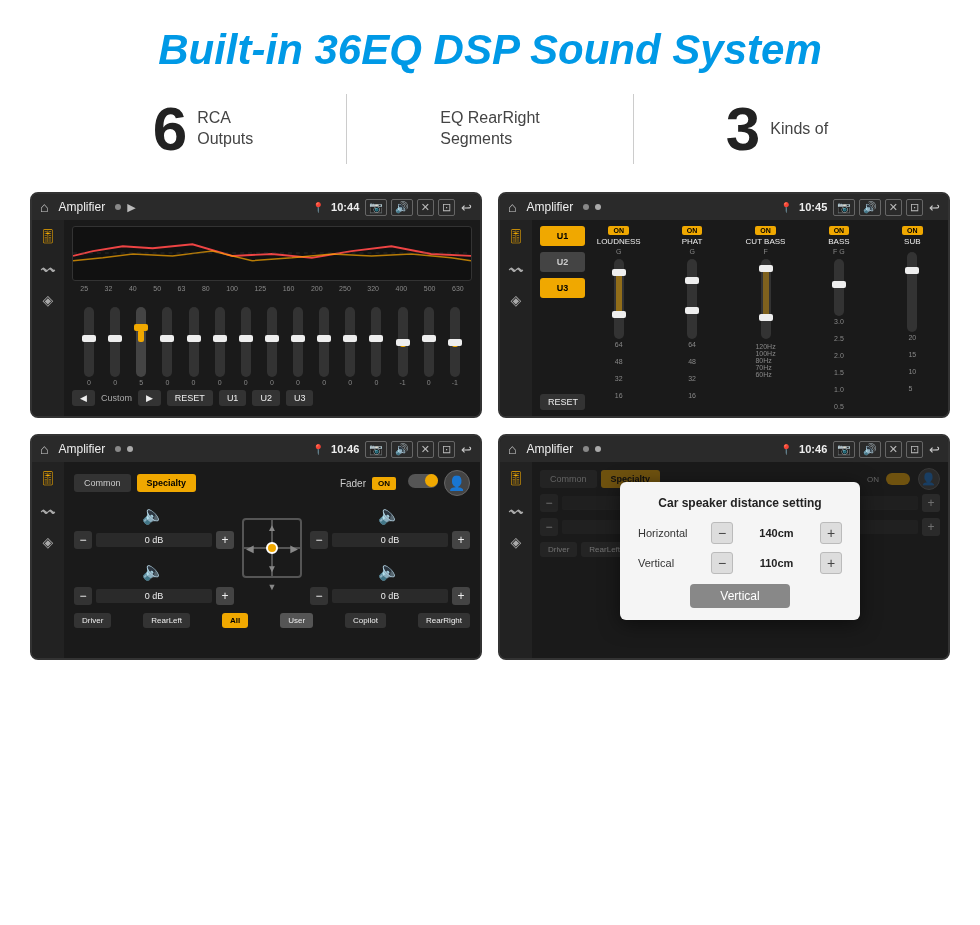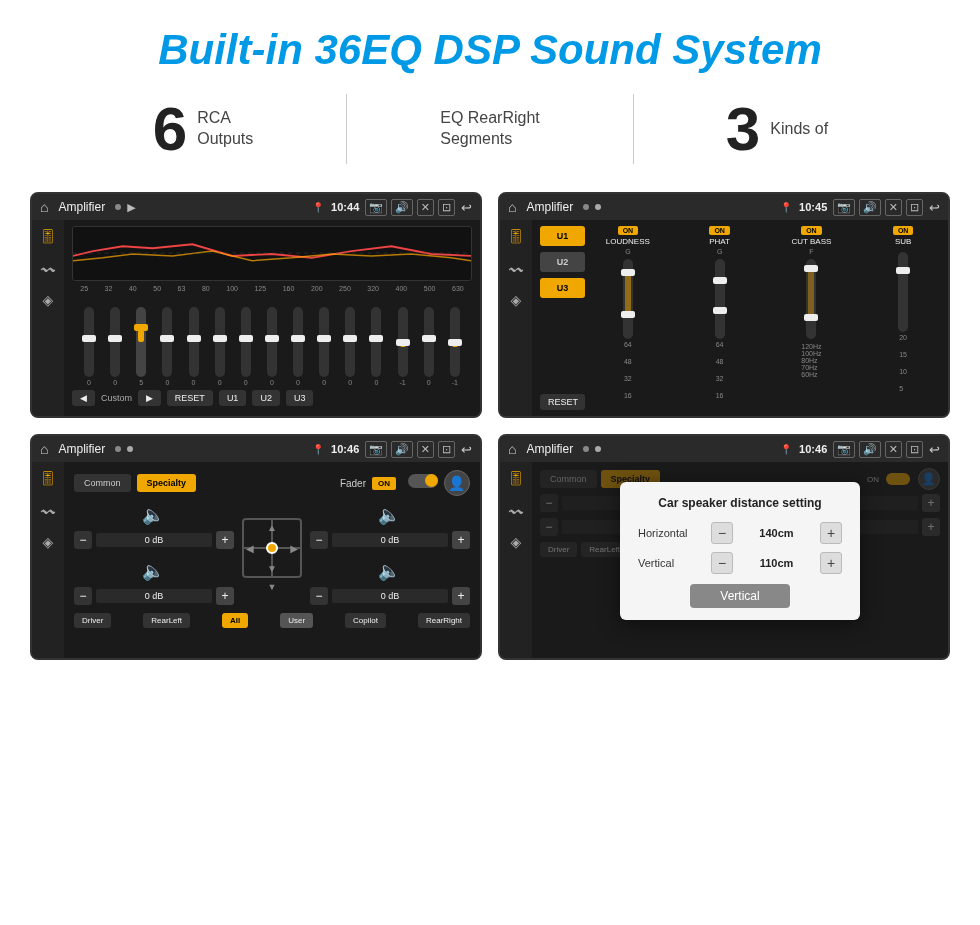--- a/index.html
+++ b/index.html
@@ -796,20 +796,36 @@
             </div>
             <div style="font-size:7px;color:#888;margin-top:2px;">
               <div>120Hz</div>
                 <div>100Hz</div>
                 <div>80Hz</div>
                 <div>70Hz</div>
                 <div>60Hz</div>
             </div>
           </div>
 
+          <div class="cross-channel">
+            <div class="cross-on-badge">ON</div>
+            <div class="cross-ch-label">BASS</div>
+            <div style="font-size:7px;color:#888;">F G</div>
+            <div class="cross-track">
+              <div class="cross-handle" style="top:22px"></div>
+            </div>
+            <div class="cross-val-row">
+              <span>3.0</span>
+                <span>2.5</span>
+                <span>2.0</span>
+                <span>1.5</span>
+                <span>1.0</span>
+                <span>0.5</span>
+            </div>
+          </div>
 
           <div class="cross-channel">
             <div class="cross-on-badge">ON</div>
             <div class="cross-ch-label">SUB</div>
             <div style="font-size:7px;color:#888;"></div>
             <div class="cross-track">
               <div class="cross-handle" style="top:15px"></div>
             </div>
             <div class="cross-val-row">
               <span>20</span>

